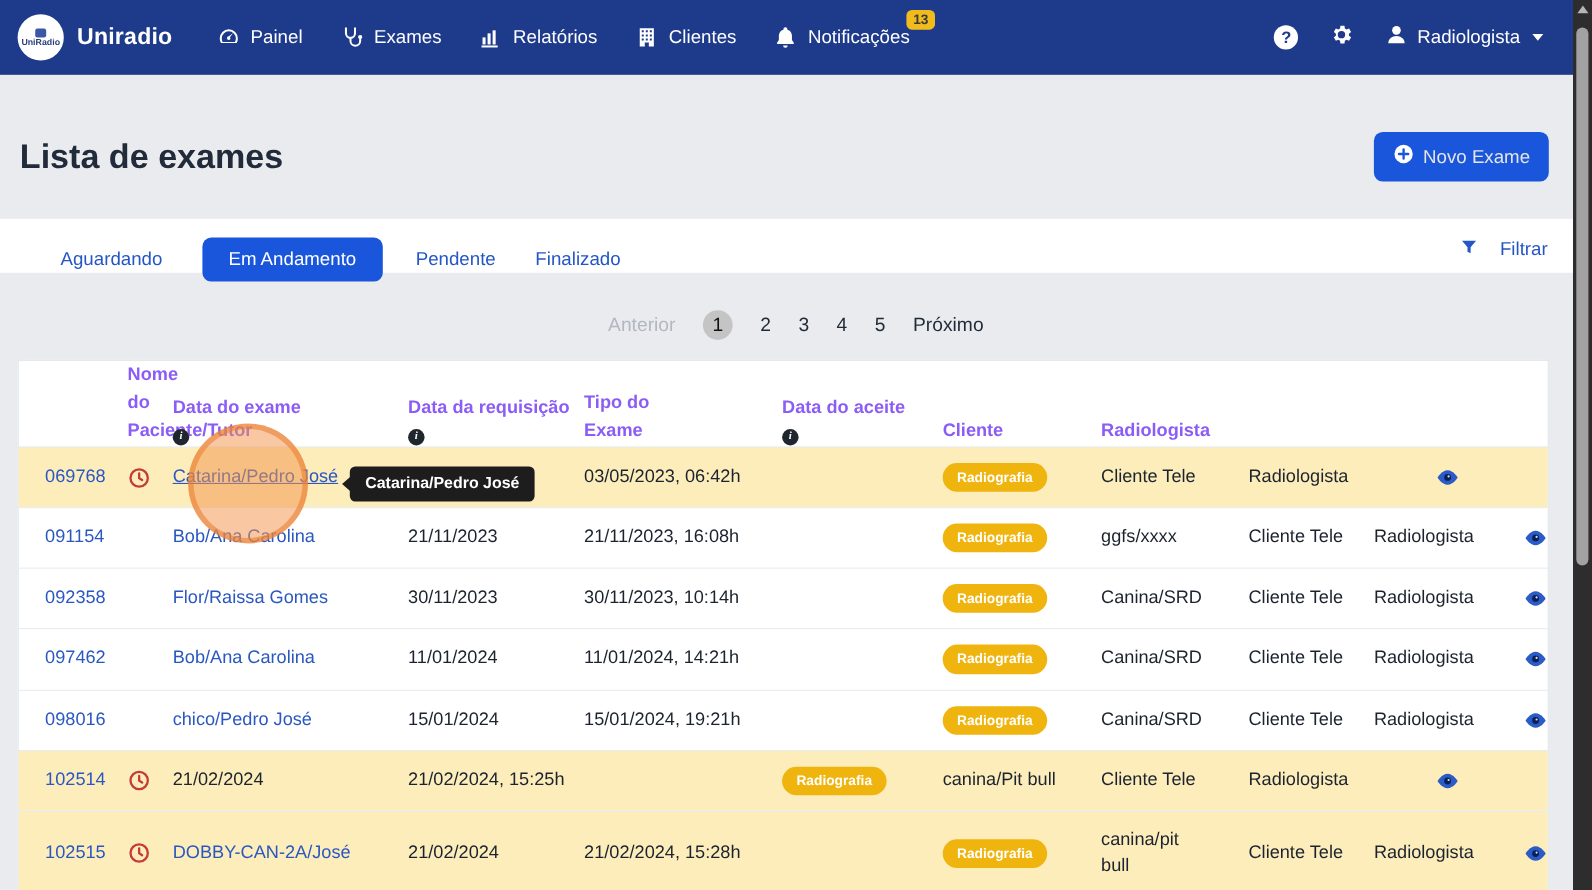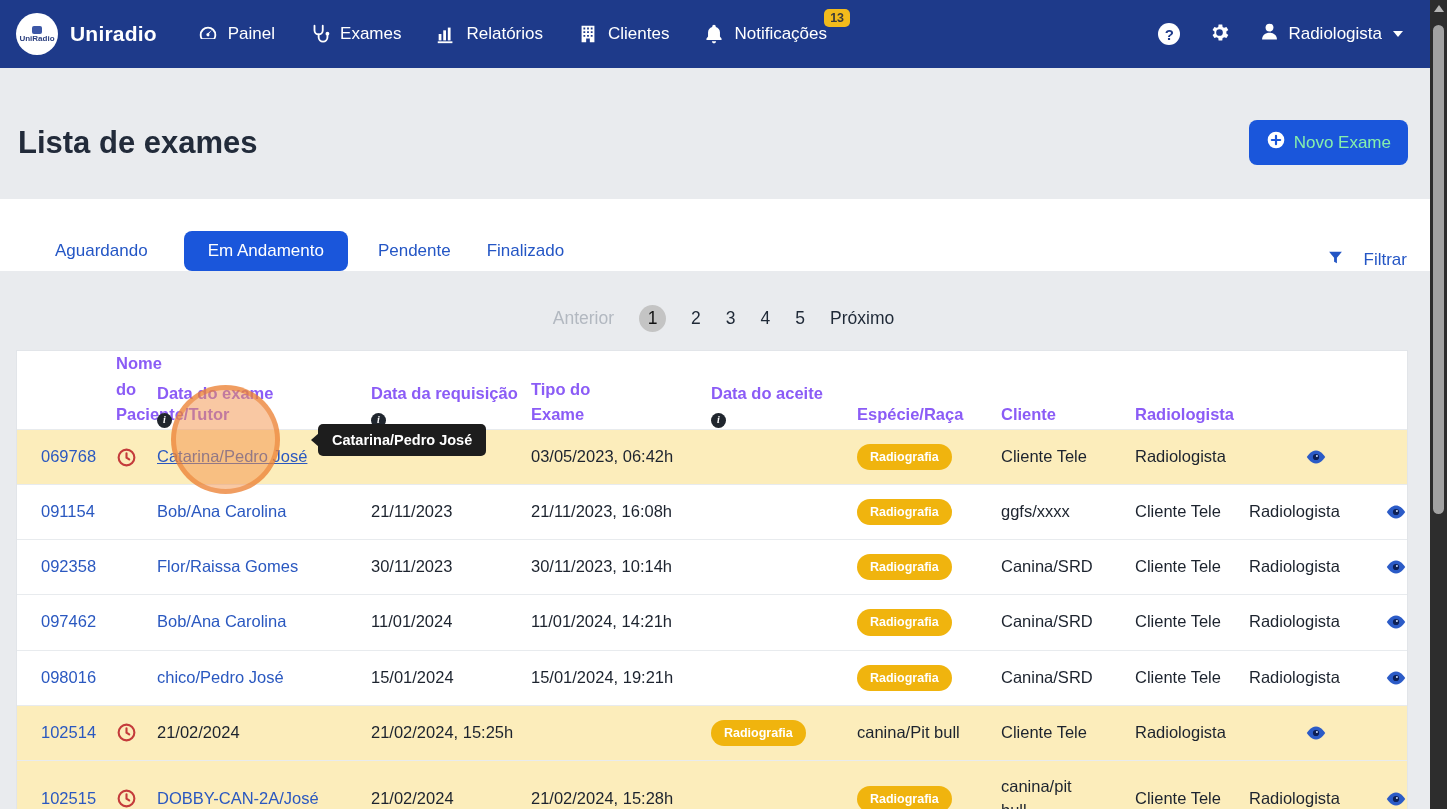--- a/index.html
+++ b/index.html
@@ -20,23 +20,23 @@
   .nav-item svg { display:block; }
   .nav-badge { position:absolute; top:-14px; right:-23px; background:#f2bb1c; color:#3a3a3a; font-size:12.5px; font-weight:bold; padding:2px 6px; border-radius:5px; }
   .nav-right { margin-left:auto; display:flex; align-items:center; gap:28px; }
   .help-icon { width:22px; height:22px; background:#fff; color:#1e3a8a; border-radius:50%; font-weight:bold; font-size:15px; display:flex; align-items:center; justify-content:center; }
   .help-icon::before { content:"?"; }
   .user-chip { display:flex; align-items:center; gap:8px; font-size:17px; }
   .caret-down { width:0; height:0; border-left:5px solid transparent; border-right:5px solid transparent; border-top:6px solid #fff; margin-left:3px; }
   
   .page-head { display:flex; justify-content:space-between; align-items:center; margin:52px 39px 34px 18px; }
   .page-title { font-size:31px; font-weight:600; color:#222b3a; }
-  .btn-primary { background:#1a56db; border:none; color:#86efac; font-size:17px; font-family:inherit; padding:10px 17px; border-radius:8px; display:flex; align-items:center; gap:8px; cursor:pointer;text-align:right; }
-  
-  .tabstrip { background:#fff; height:72px; display:flex; align-items:flex-end; padding:0 40px 0 55px; }
+  .btn-primary { background:#1a56db; border:none; color:#e5e5e5; font-size:17px; font-family:inherit; padding:10px 17px; border-radius:8px; display:flex; align-items:center; gap:8px; cursor:pointer;text-align:right; }
+  
+  .tabstrip { background:#fff; height:49px; display:flex; align-items:flex-start; padding:17px 40px 0 55px; }
   .tab { color:#2456c5; font-size:17px; cursor:pointer; padding:10px 0; }
   .tab.active { background:#1a56db; color:#fff; padding:10px 24px; border-radius:8px; margin:0 18px; }
   .tab + .tab { margin-left:36px; }
   .tab.active + .tab { margin-left:12px; }
   .filter-link { margin-left:auto; color:#2456c5; font-size:17px; display:flex; align-items:center; gap:20px; cursor:pointer; }
   
   .pagination { display:flex; justify-content:center; align-items:center; gap:25px; margin:34px 0 18px 0; font-size:17.5px; color:#1f2937; }
   .pg-prev { color:#b2b8c0; }
   .pg-num { cursor:pointer; }
   .pg-num.active { width:27px; height:27px; background:#c4c4c4; border-radius:50%; display:flex; align-items:center; justify-content:center; color:#111; }
@@ -197,23 +197,20 @@
         <span class="info-dot"></span>
       </div>
     <div class="th">
         <span class="wrap-type">Tipo do Exame</span>
       </div>
     <div class="th">
         <span>Data do aceite</span>
         <span class="info-dot"></span>
       </div>
     <div class="th">
-        <span>Espécie/Raça</span>
-      </div>
-    <div class="th">
         <span>Cliente</span>
       </div>
     <div class="th">
         <span>Radiologista</span>
       </div>
     <div class="th"></div>
   </div>
   <div id="tbody">
       <div class="trow hl">
     <div class="cell c-num">

